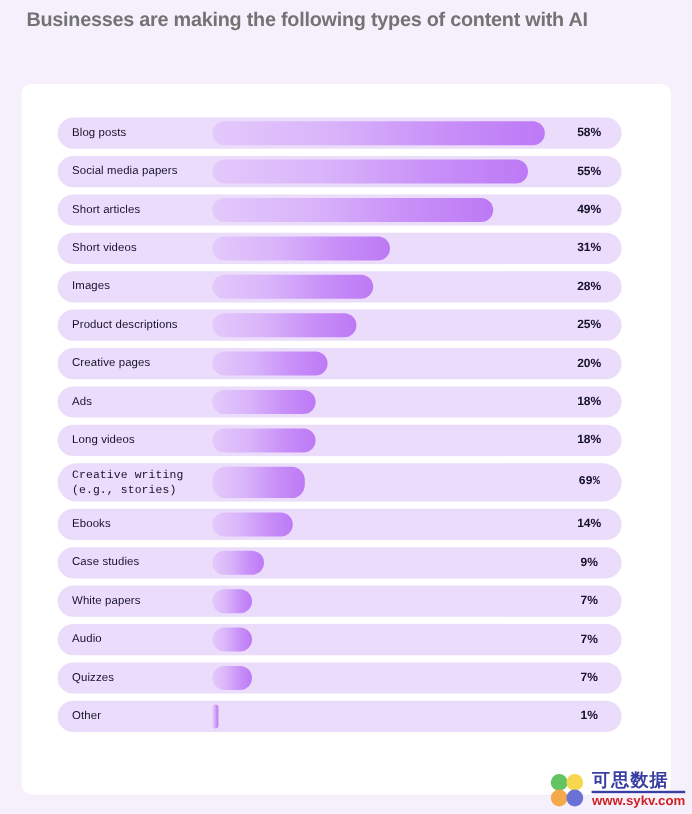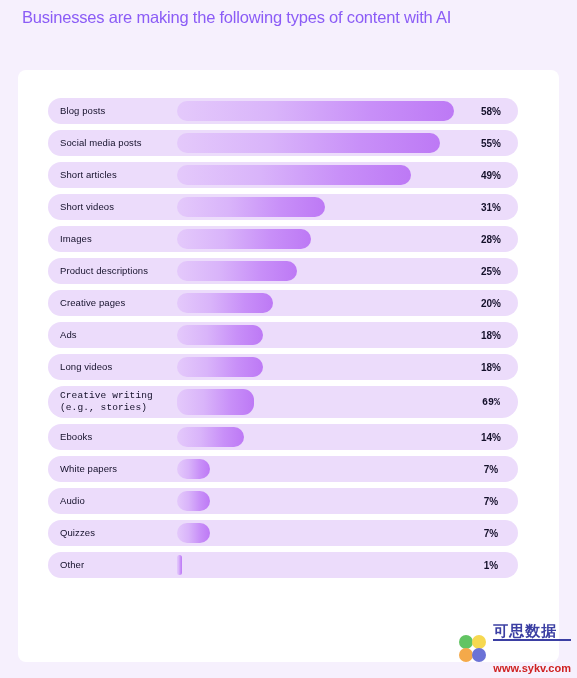--- a/index.html
+++ b/index.html
@@ -14,22 +14,22 @@
     overflow: hidden;
     position: relative;
   }
 
   .page-title {
     position: absolute;
     left: 22px;
     top: 8px;
     width: 530px;
     font-size: 16.5px;
-    font-weight: normal;
-    color: #8b5cf6;
+    font-weight: bold;
+    color: #737373;
     letter-spacing: -0.2px;
     line-height: 1.2;
   }
 
   .card {
     position: absolute;
     left: 18px;
     top: 70px;
     width: 541px;
     height: 592px;
@@ -128,21 +128,20 @@
   }
   .wm-dots i.d1 { left: 1px;  top: 0px;  background: #62c463; }
   .wm-dots i.d2 { left: 14px; top: 0px;  background: #f6d850; }
   .wm-dots i.dor { left: 1px; top: 13px; background: #f4a94a; }
   .wm-dots i.dbl { left: 14px; top: 13px; background: #6b72d6; }
 
   .wm-text {
     display: flex;
     flex-direction: column;
     line-height: 1;
-    gap: 20px;
   }
   .wm-cn {
     font-size: 15px;
     font-weight: bold;
     color: #3b3fa3;
     letter-spacing: 1px;
     border-bottom: 2px solid #3b3fa3;
     padding-bottom: 1px;
   }
   .wm-url {
@@ -161,21 +160,21 @@
 <div class="card">
   <div class="rows" id="rows">
       <div class="row">
         <div class="row-label">Blog posts</div>
         <div class="bar-area">
           <div class="bar" style="width: 96.6667%;"></div>
         </div>
         <div class="row-value">58%</div>
       </div>
       <div class="row">
-        <div class="row-label">Social media posts</div>
+        <div class="row-label">Social media papers</div>
         <div class="bar-area">
           <div class="bar" style="width: 91.6667%;"></div>
         </div>
         <div class="row-value">55%</div>
       </div>
       <div class="row">
         <div class="row-label">Short articles</div>
         <div class="bar-area">
           <div class="bar" style="width: 81.6667%;"></div>
         </div>
@@ -230,20 +229,27 @@
           <div class="bar" style="width: 26.6667%;"></div>
         </div>
         <div class="row-value">69%</div>
       </div>
       <div class="row">
         <div class="row-label">Ebooks</div>
         <div class="bar-area">
           <div class="bar" style="width: 23.3333%;"></div>
         </div>
         <div class="row-value">14%</div>
+      </div>
+      <div class="row">
+        <div class="row-label">Case studies</div>
+        <div class="bar-area">
+          <div class="bar" style="width: 15%;"></div>
+        </div>
+        <div class="row-value">9%</div>
       </div>
       <div class="row">
         <div class="row-label">White papers</div>
         <div class="bar-area">
           <div class="bar" style="width: 11.6667%;"></div>
         </div>
         <div class="row-value">7%</div>
       </div>
       <div class="row">
         <div class="row-label">Audio</div>

